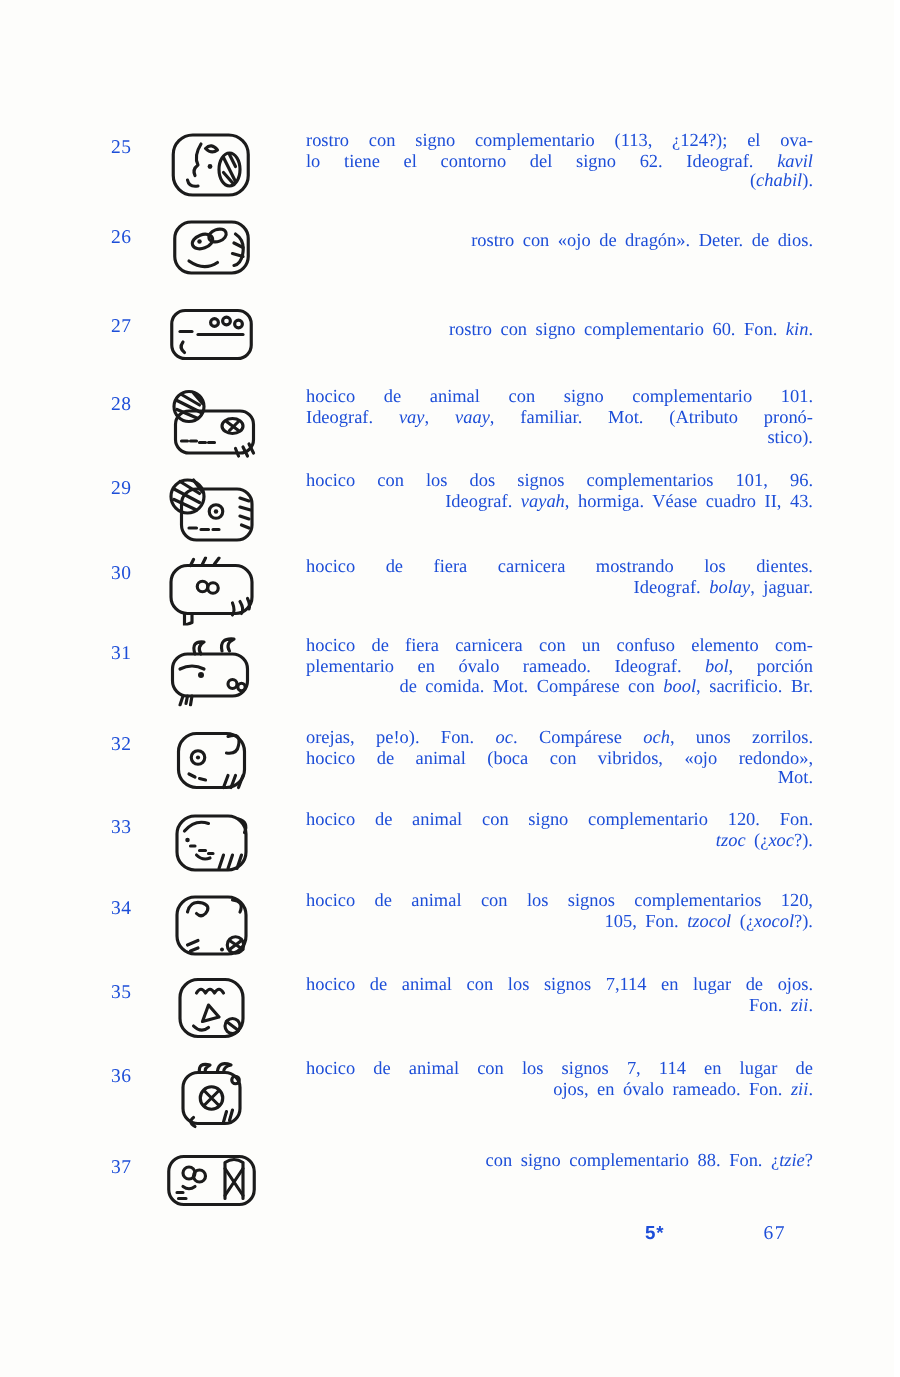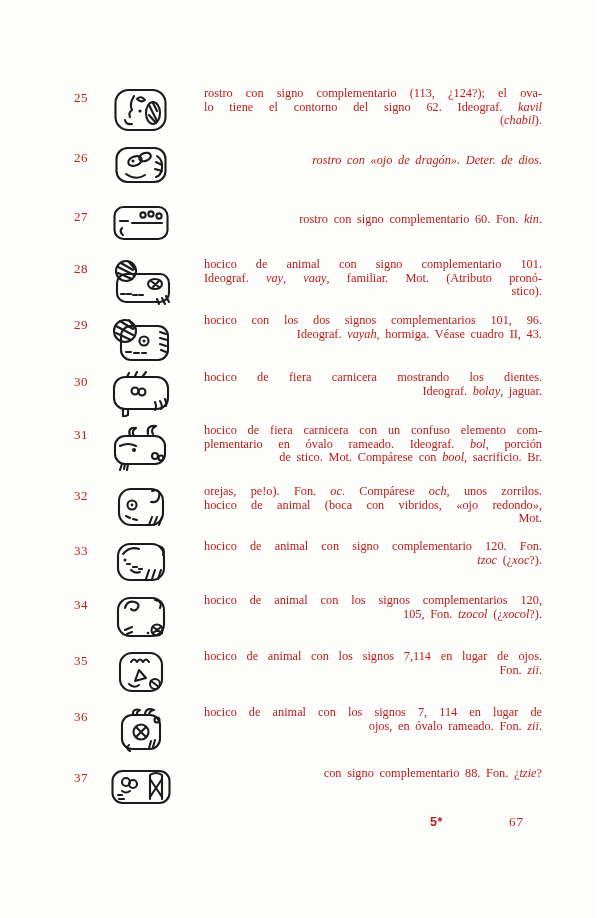--- a/index.html
+++ b/index.html
@@ -1,18 +1,18 @@
 <!DOCTYPE html>
 <html><head>
 <meta charset="utf-8">
 <style>
   html,body{margin:0;padding:0;background:#ffffff;}
   .page{
     position:relative;width:596px;height:918px;margin:0;
-    background:#fdfdfb;color:#b91c1c;
+    background:#fdfdfb;color:#1d4ed8;
     font-family:"Liberation Serif","DejaVu Serif",serif;
     overflow:hidden;
   }
   .entry{position:absolute;left:0;width:100%;}
   .num{
     position:absolute;left:74px;top:3px;
     font-size:13px;letter-spacing:.4px;
   }
   .glyph{
     position:absolute;left:104px;top:0;width:74px;
@@ -72,21 +72,21 @@
               <ellipse cx="31" cy="13" rx="6" ry="4" transform="rotate(-20 31 13)"></ellipse>
               <path d="M12 30 q10 7 19 1"></path>
               <path d="M43 12 q6 4 5 12 q-1 8 -6 9"></path>
               <path d="M42 18 l6 3 M41 25 l7 2"></path>
             </g>
             <g fill="#1b1b1b">
               <circle cx="19" cy="17" r="1.5"></circle>
             </g>
           </svg>
         </div>
-      <div class="text" style="padding-top: 10px; font-style: italic;">
+      <div class="text" style="padding-top: 10px;">
           <div class="line"><span>rostro con «ojo de dragón». Deter. de dios.</span></div>
         </div>
     </div>
 
     <div class="entry" style="top: 203px;">
       <div class="num" style="top: 6px;">27</div>
       <div class="glyph">
           <svg class="g" width="58" height="40" viewBox="0 0 58 40">
             <g fill="none" stroke="#1b1b1b" stroke-width="2.1" stroke-linecap="round" stroke-linejoin="round">
               <rect x="2.5" y="4" width="53" height="32" rx="9"></rect>
@@ -183,21 +183,21 @@
               <path d="M10 22 q8 -4 16 0"></path>
             </g>
             <g fill="#1b1b1b">
               <circle cx="24" cy="26" r="2"></circle>
             </g>
           </svg>
         </div>
       <div class="text">
           <div class="line jl"><span>hocico de fiera carnicera con un confuso elemento com-</span></div>
           <div class="line jl"><span>plementario en óvalo rameado. Ideograf. </span><span class="it">bol</span><span>, porción</span></div>
-          <div class="line"><span>de stico. Mot. Compárese con </span><span class="it">bool</span><span>, sacrificio. Br.</span></div>
+          <div class="line"><span>de comida. Mot. Compárese con </span><span class="it">bool</span><span>, sacrificio. Br.</span></div>
         </div>
     </div>
 
     <div class="entry" style="top: 485px;">
       <div class="num">32</div>
       <div class="glyph">
           <svg class="g" width="50" height="44" viewBox="0 0 50 44">
             <g fill="none" stroke="#1b1b1b" stroke-width="2.1" stroke-linecap="round" stroke-linejoin="round">
               <rect x="3" y="4" width="44" height="36" rx="12"></rect>
               <circle cx="16" cy="20" r="4.5"></circle>

